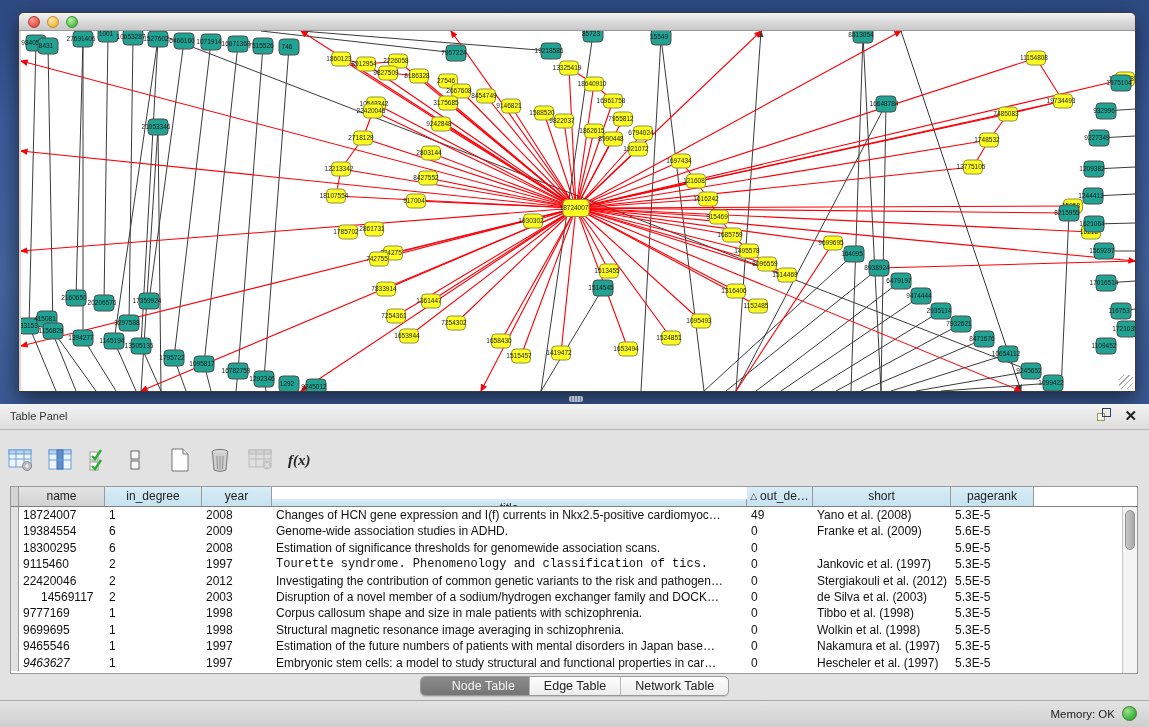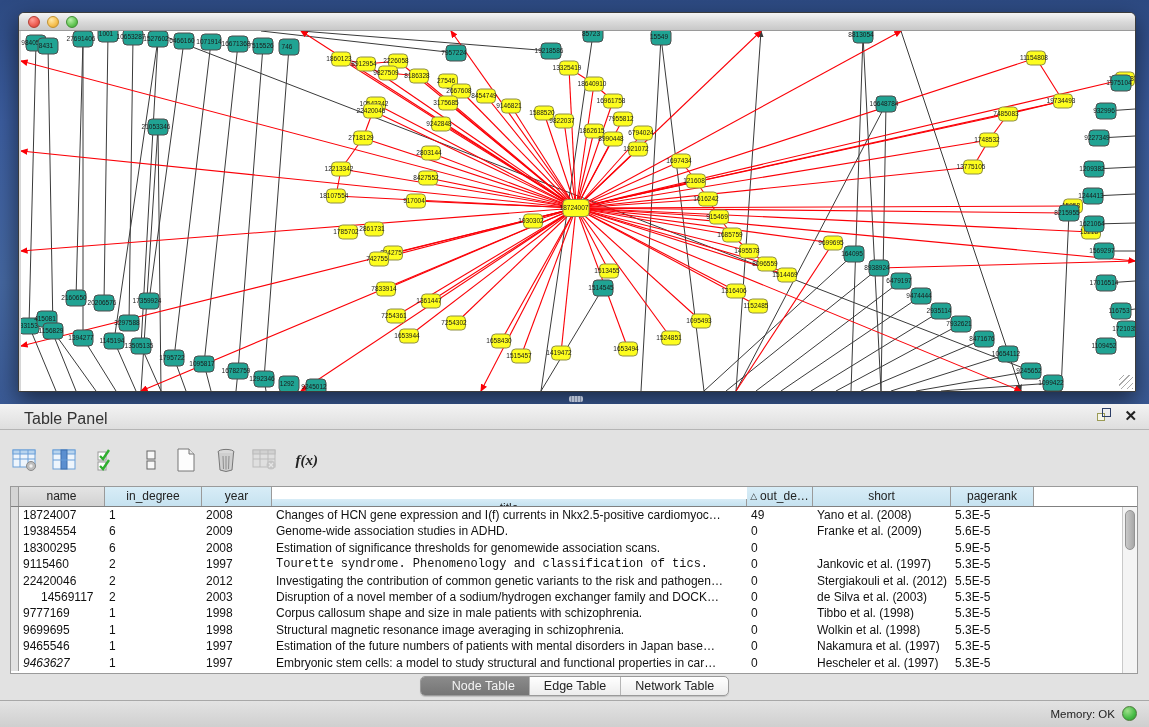--- a/index.html
+++ b/index.html
@@ -22,29 +22,29 @@
   .canvas svg { display:block; }
   .grip-corner { position:absolute; right:2px; bottom:2px; width:14px; height:14px;
     background:repeating-linear-gradient(135deg, transparent 0 3px, #aaa 3px 4px); }
 
   .split-grip { position:absolute; left:569px; top:396px; width:14px; height:6px;
     background:repeating-linear-gradient(90deg,#c7cedb 0 2px, #8a93a8 2px 3px); border-radius:2px; opacity:.85; }
 
   
   .table-panel { position:absolute; left:0; top:404px; width:1149px; height:323px; background:#e2e2e2; }
   .tp-header { position:relative; height:26px; background:linear-gradient(180deg,#f3f3f3,#dedede); border-bottom:1px solid #b5b5b5; }
-  .tp-title { position:absolute; left:10px; top:6px; font-size:16px; color:#333;margin-left:14px; }
+  .tp-title { position:absolute; left:10px; top:6px; font-size:11px; color:#333; }
   .tp-icons { position:absolute; right:12px; top:4px; display:flex; gap:12px; align-items:center; }
   .float-icon { width:15px; height:15px; position:relative; }
   .float-icon .sq1 { position:absolute; left:0; top:5px; width:8px; height:8px; border:1px solid #9b9b55; background:#f5f5e8; }
   .float-icon .sq2 { position:absolute; left:5px; top:0; width:9px; height:9px; border:1px solid #2c3e66; background:transparent; }
   .close-x { font-size:15px; font-weight:bold; color:#222; line-height:15px; cursor:default; }
 
   .toolbar { position:absolute; left:8px; top:36px; height:40px; display:flex; align-items:center; gap:10px; }
-  .tool-btn { width:30px; height:30px; display:flex; align-items:center; justify-content:flex-end; border-radius:4px; }
+  .tool-btn { width:30px; height:30px; display:flex; align-items:center; justify-content:flex-start; border-radius:4px; }
   .fx { font-family:"Liberation Serif", serif; font-style:italic; font-size:15px; font-weight:bold; color:#222; }
 
   .table-wrap { position:absolute; left:10px; top:82px; width:1128px; height:188px; background:#fff; border:1px solid #9a9a9a; }
   .thead { display:flex; height:20px; border-bottom:1px solid #808080; }
   .th { font-size:12px; color:#222; text-align:center; line-height:19px; border-right:1px solid #9a9a9a;
         background:linear-gradient(180deg,#d8edf7,#c6e2f0); overflow:hidden; white-space:nowrap; flex:0 0 auto; }
   .th.gray { background:linear-gradient(180deg,#e4e4e4,#d2d2d2); }
   .th .sort { font-size:9px; vertical-align:1px; margin-right:3px; color:#333; }
   .rowhdr { flex:0 0 8px; background:#d4d4d4; border-right:1px solid #9a9a9a; }
   .tbody { position:absolute; left:0; top:20px; right:15px; bottom:0; overflow:hidden; }

